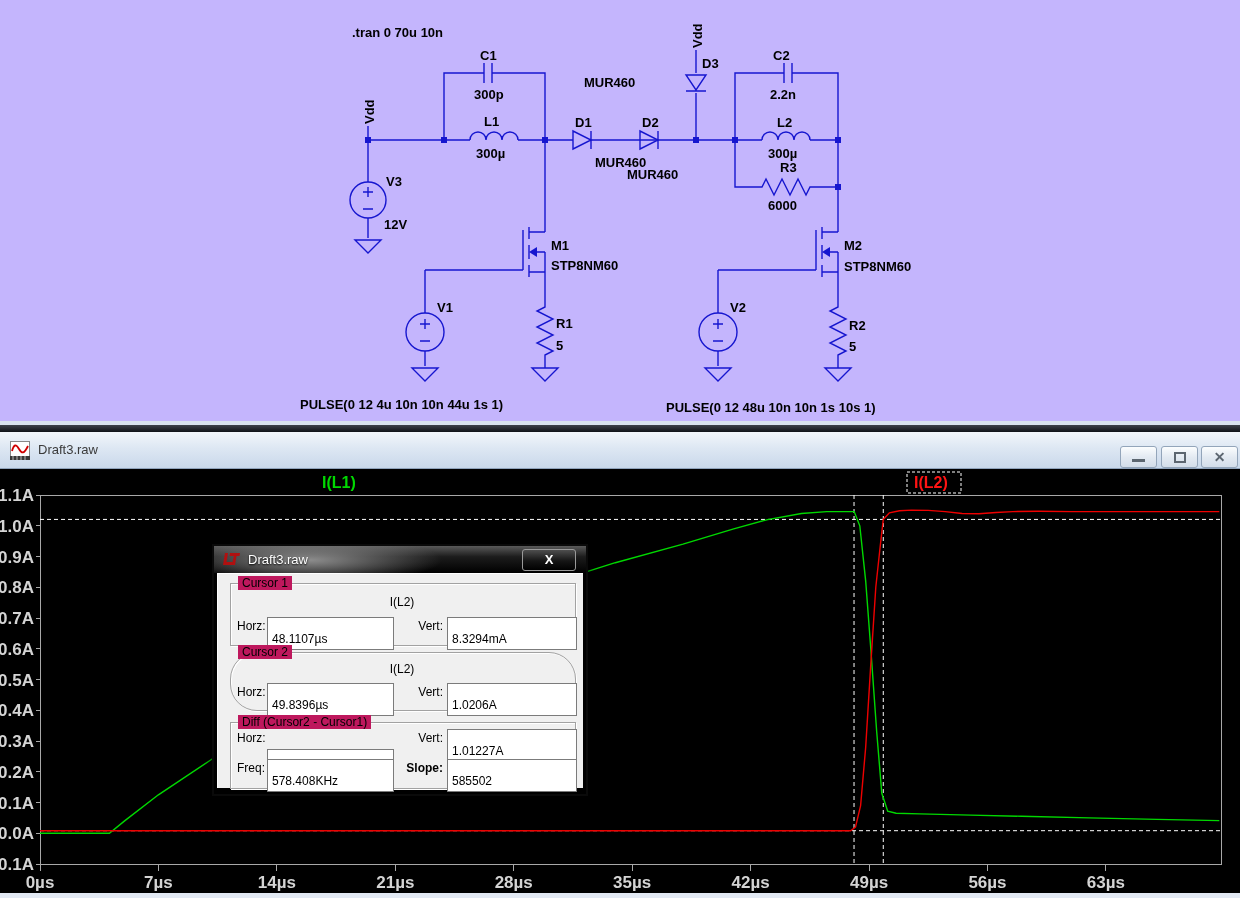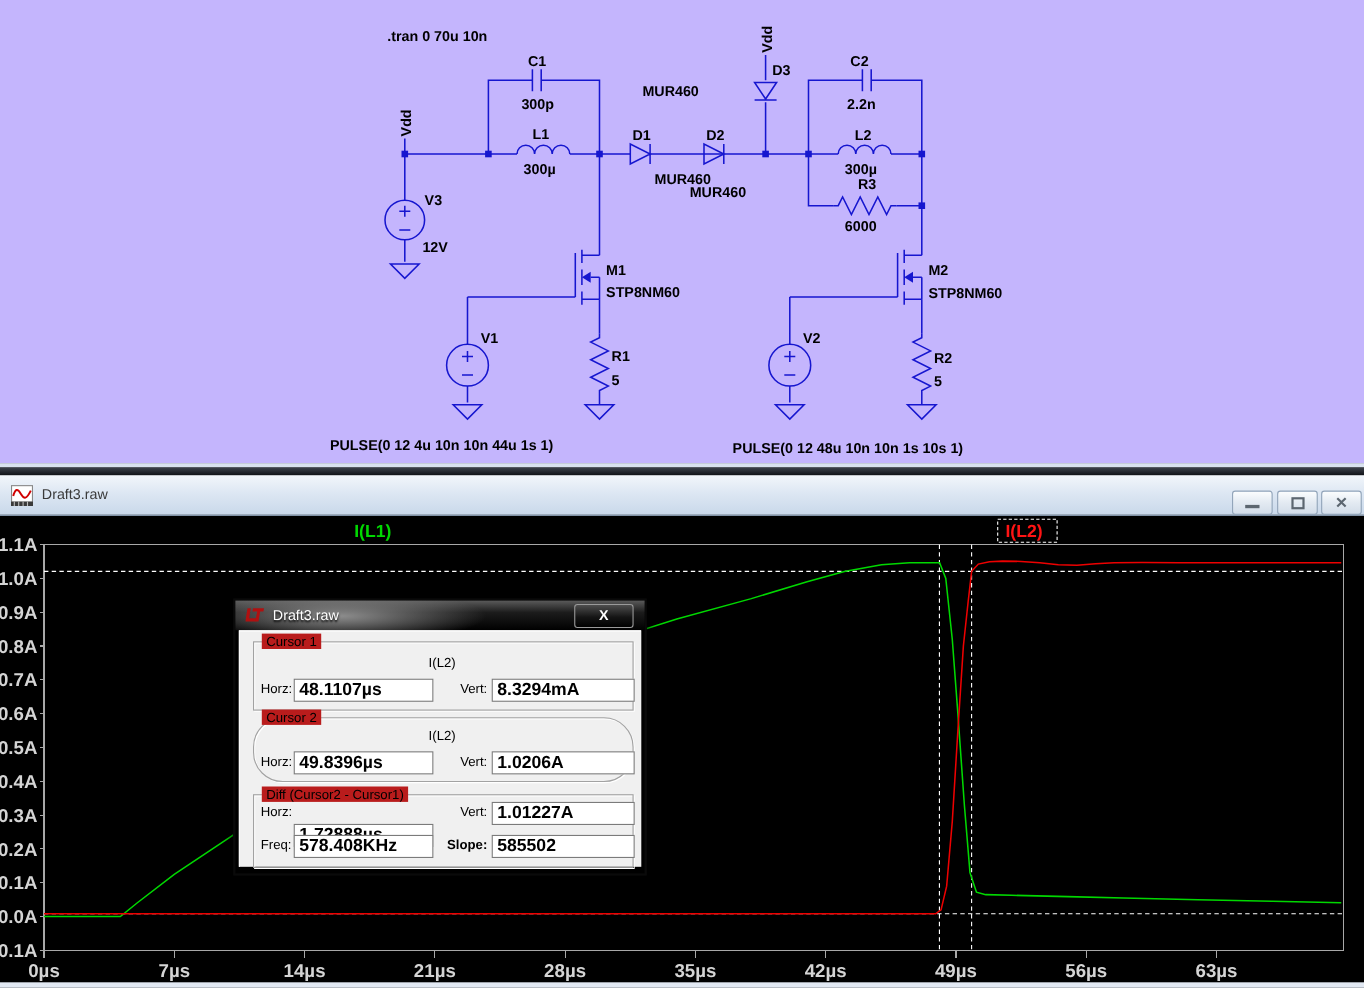--- a/index.html
+++ b/index.html
@@ -32,25 +32,25 @@
                  linear-gradient(#5a5a5a,#1c1c1c 40%,#000);}
   #dlg-icon{position:absolute;left:9px;top:5px;width:18px;height:16px;}
   #dlg-title-text{position:absolute;left:34px;top:6px;color:#fff;font-size:13px;text-shadow:0 1px 2px #000;}
   #dlg-close{position:absolute;right:10px;top:3px;width:52px;height:20px;border:1px solid #9a9a9a;
       border-radius:3px;background:linear-gradient(#4e4e4e,#151515 55%,#000);
       color:#fff;font-weight:bold;font-size:13px;text-align:center;line-height:19px;}
   #dlg-body{position:relative;margin:0 3px 3px 3px;height:215px;background:#f0f0f0;
       box-shadow:inset 1px 1px 0 #fff;font-size:12px;color:#000;}
   .grp{position:absolute;left:13px;width:344px;border:1px solid #a2a2a2;
       box-shadow:inset 1px 1px 0 #fff,1px 1px 0 #fff;}
-  .grp-label{position:absolute;left:7px;top:-8px;background:#b91c1c;padding:0 4px;}
+  .grp-label{position:absolute;left:7px;top:-8px;background:#be185d;padding:0 4px;}
   .sig{position:absolute;left:13px;width:344px;text-align:center;}
   .fld-label{position:absolute;height:16px;}
   .fld{position:absolute;height:19px;background:#fff;border:1px solid #7b7b7b;
-      font-size:16px;font-family:"Liberation Sans",sans-serif;padding:0 0 0 4px;line-height:19px;font-weight:bold;}
+      font-size:12px;font-family:"Liberation Sans",sans-serif;padding:12px 0 0 4px;line-height:19px;}
   #frame-bottom{position:absolute;left:0;top:893px;width:1240px;height:5px;background:#e2e9f3;}
 </style>
 </head>
 <body>
 
 <div id="schematic-area">
 <svg id="schematic-svg" width="1240" height="421">
   <g stroke="#1616cf" stroke-width="1.4" fill="none">
 
     <path d="M368,126 V143 M368,140 H444 M444,140 H470 M518,140 H573 M591,140 H762 M810,140 H838

